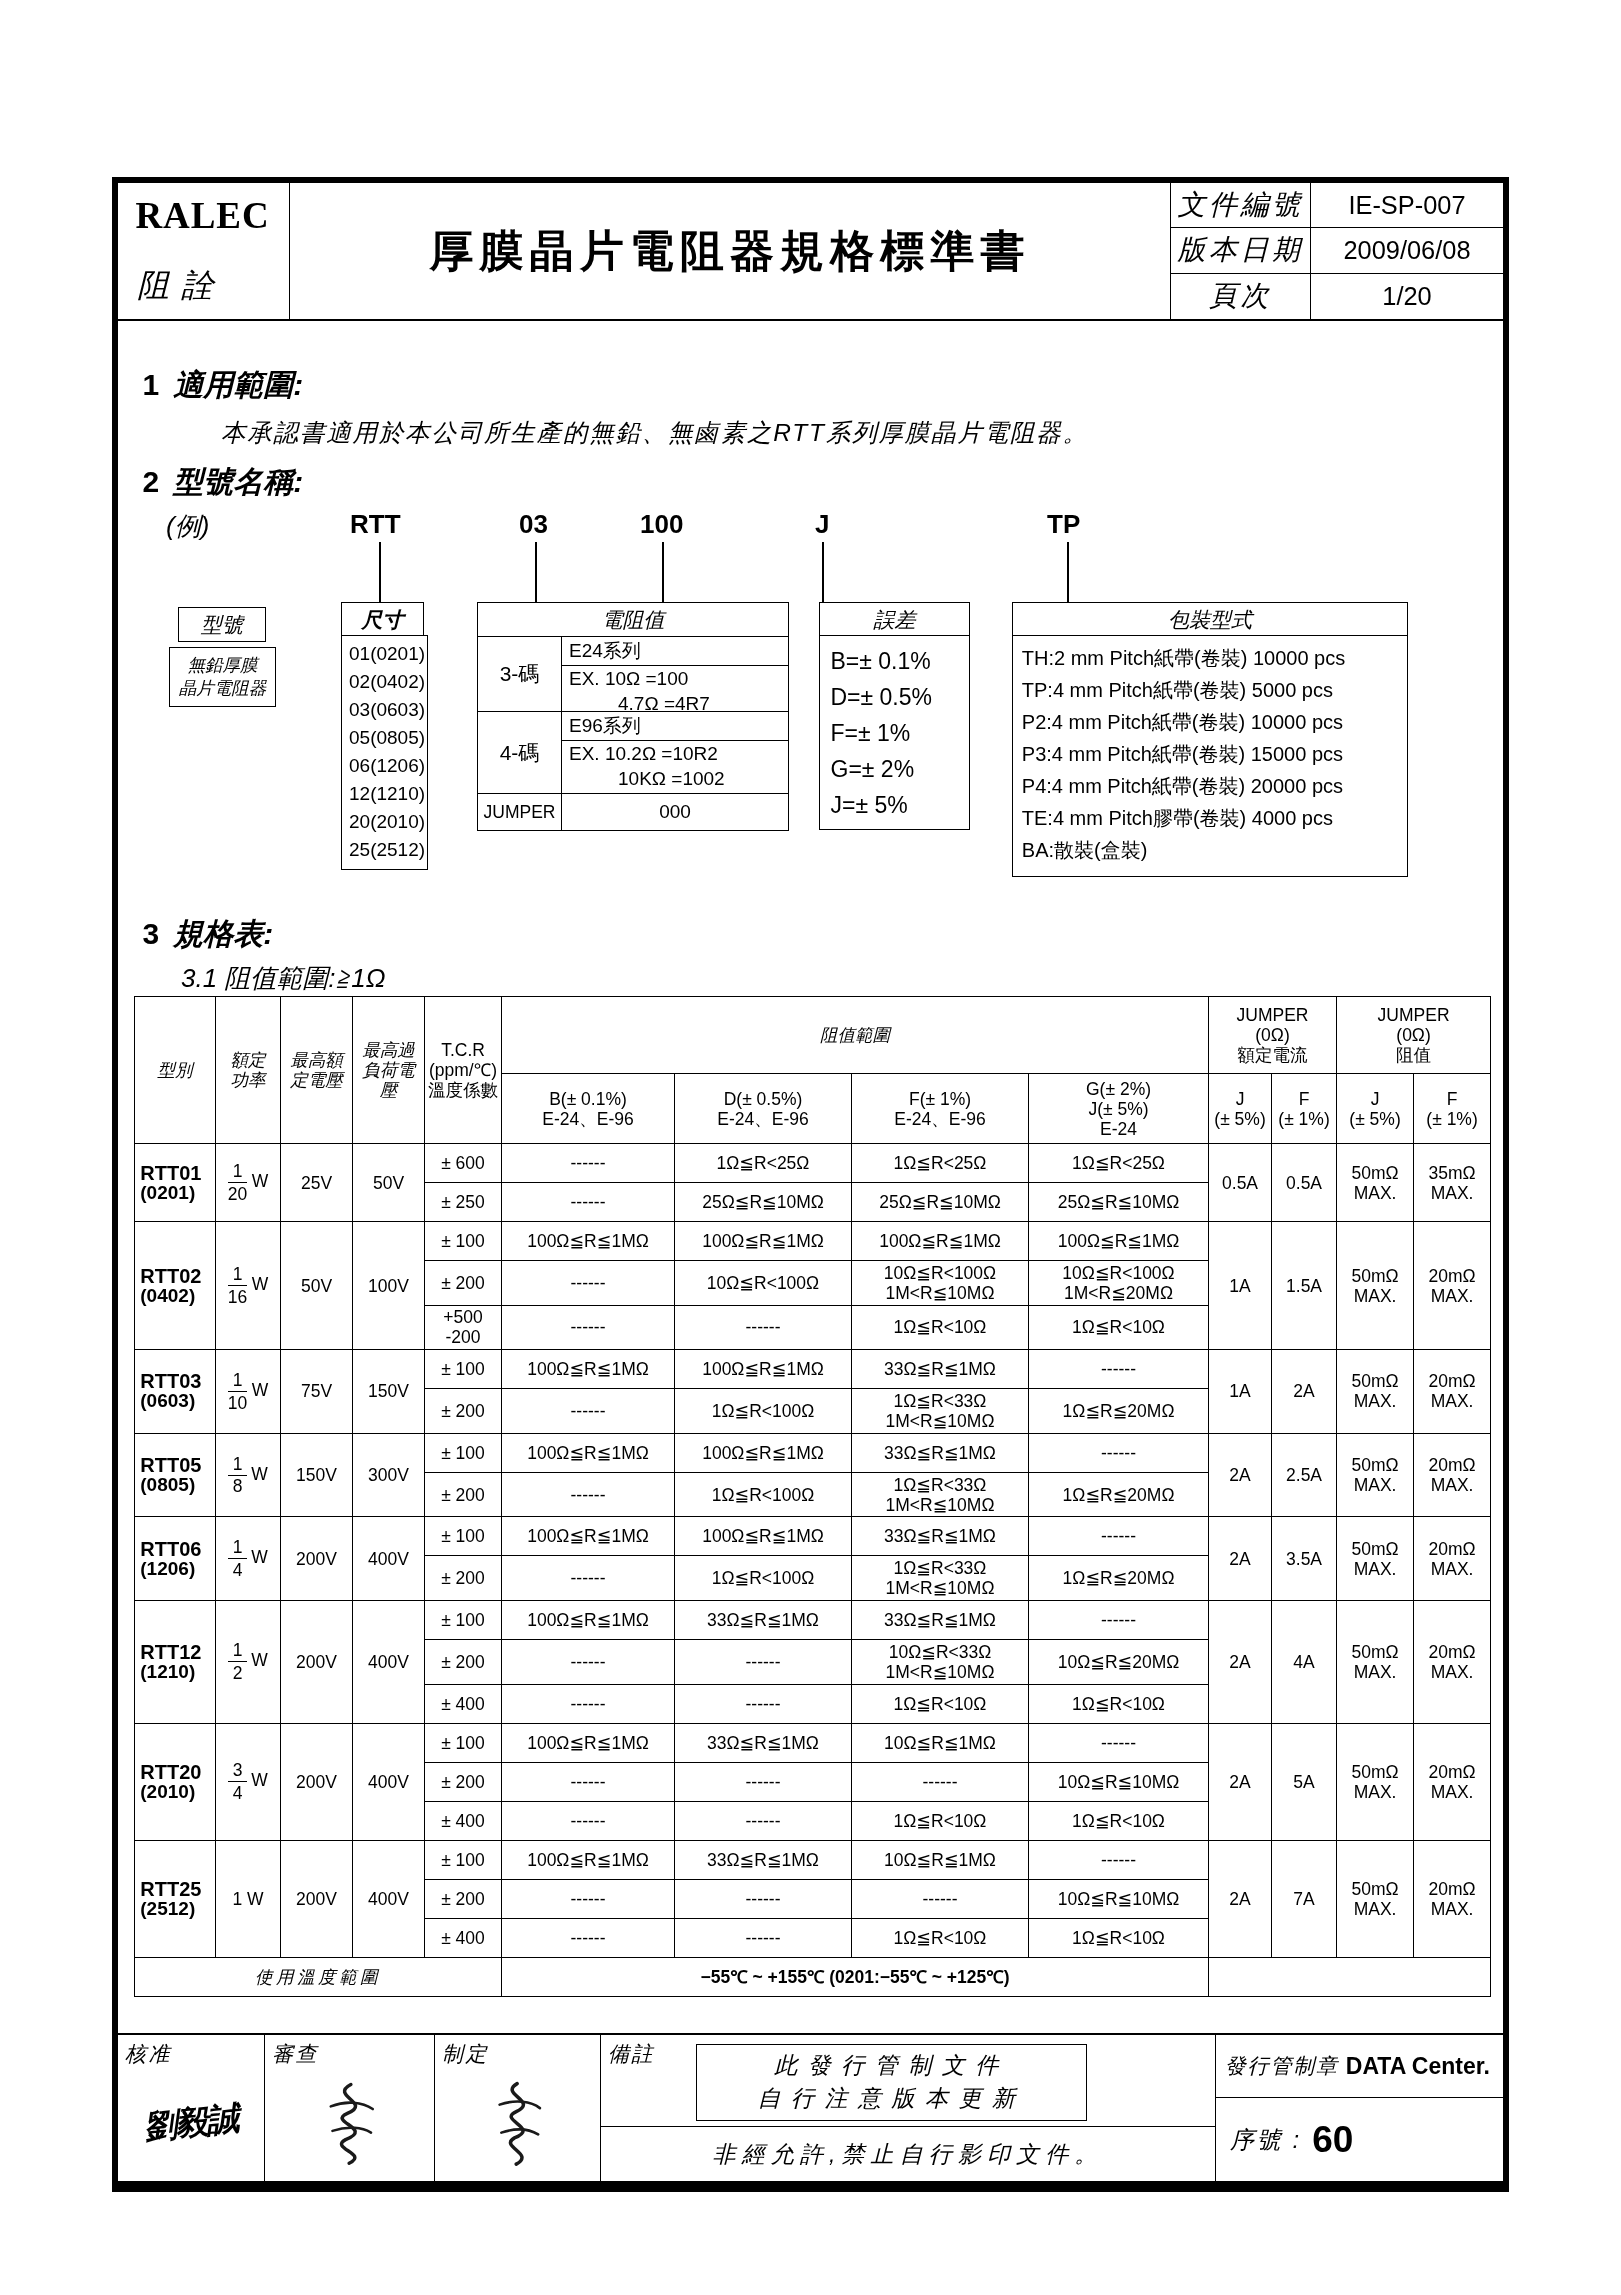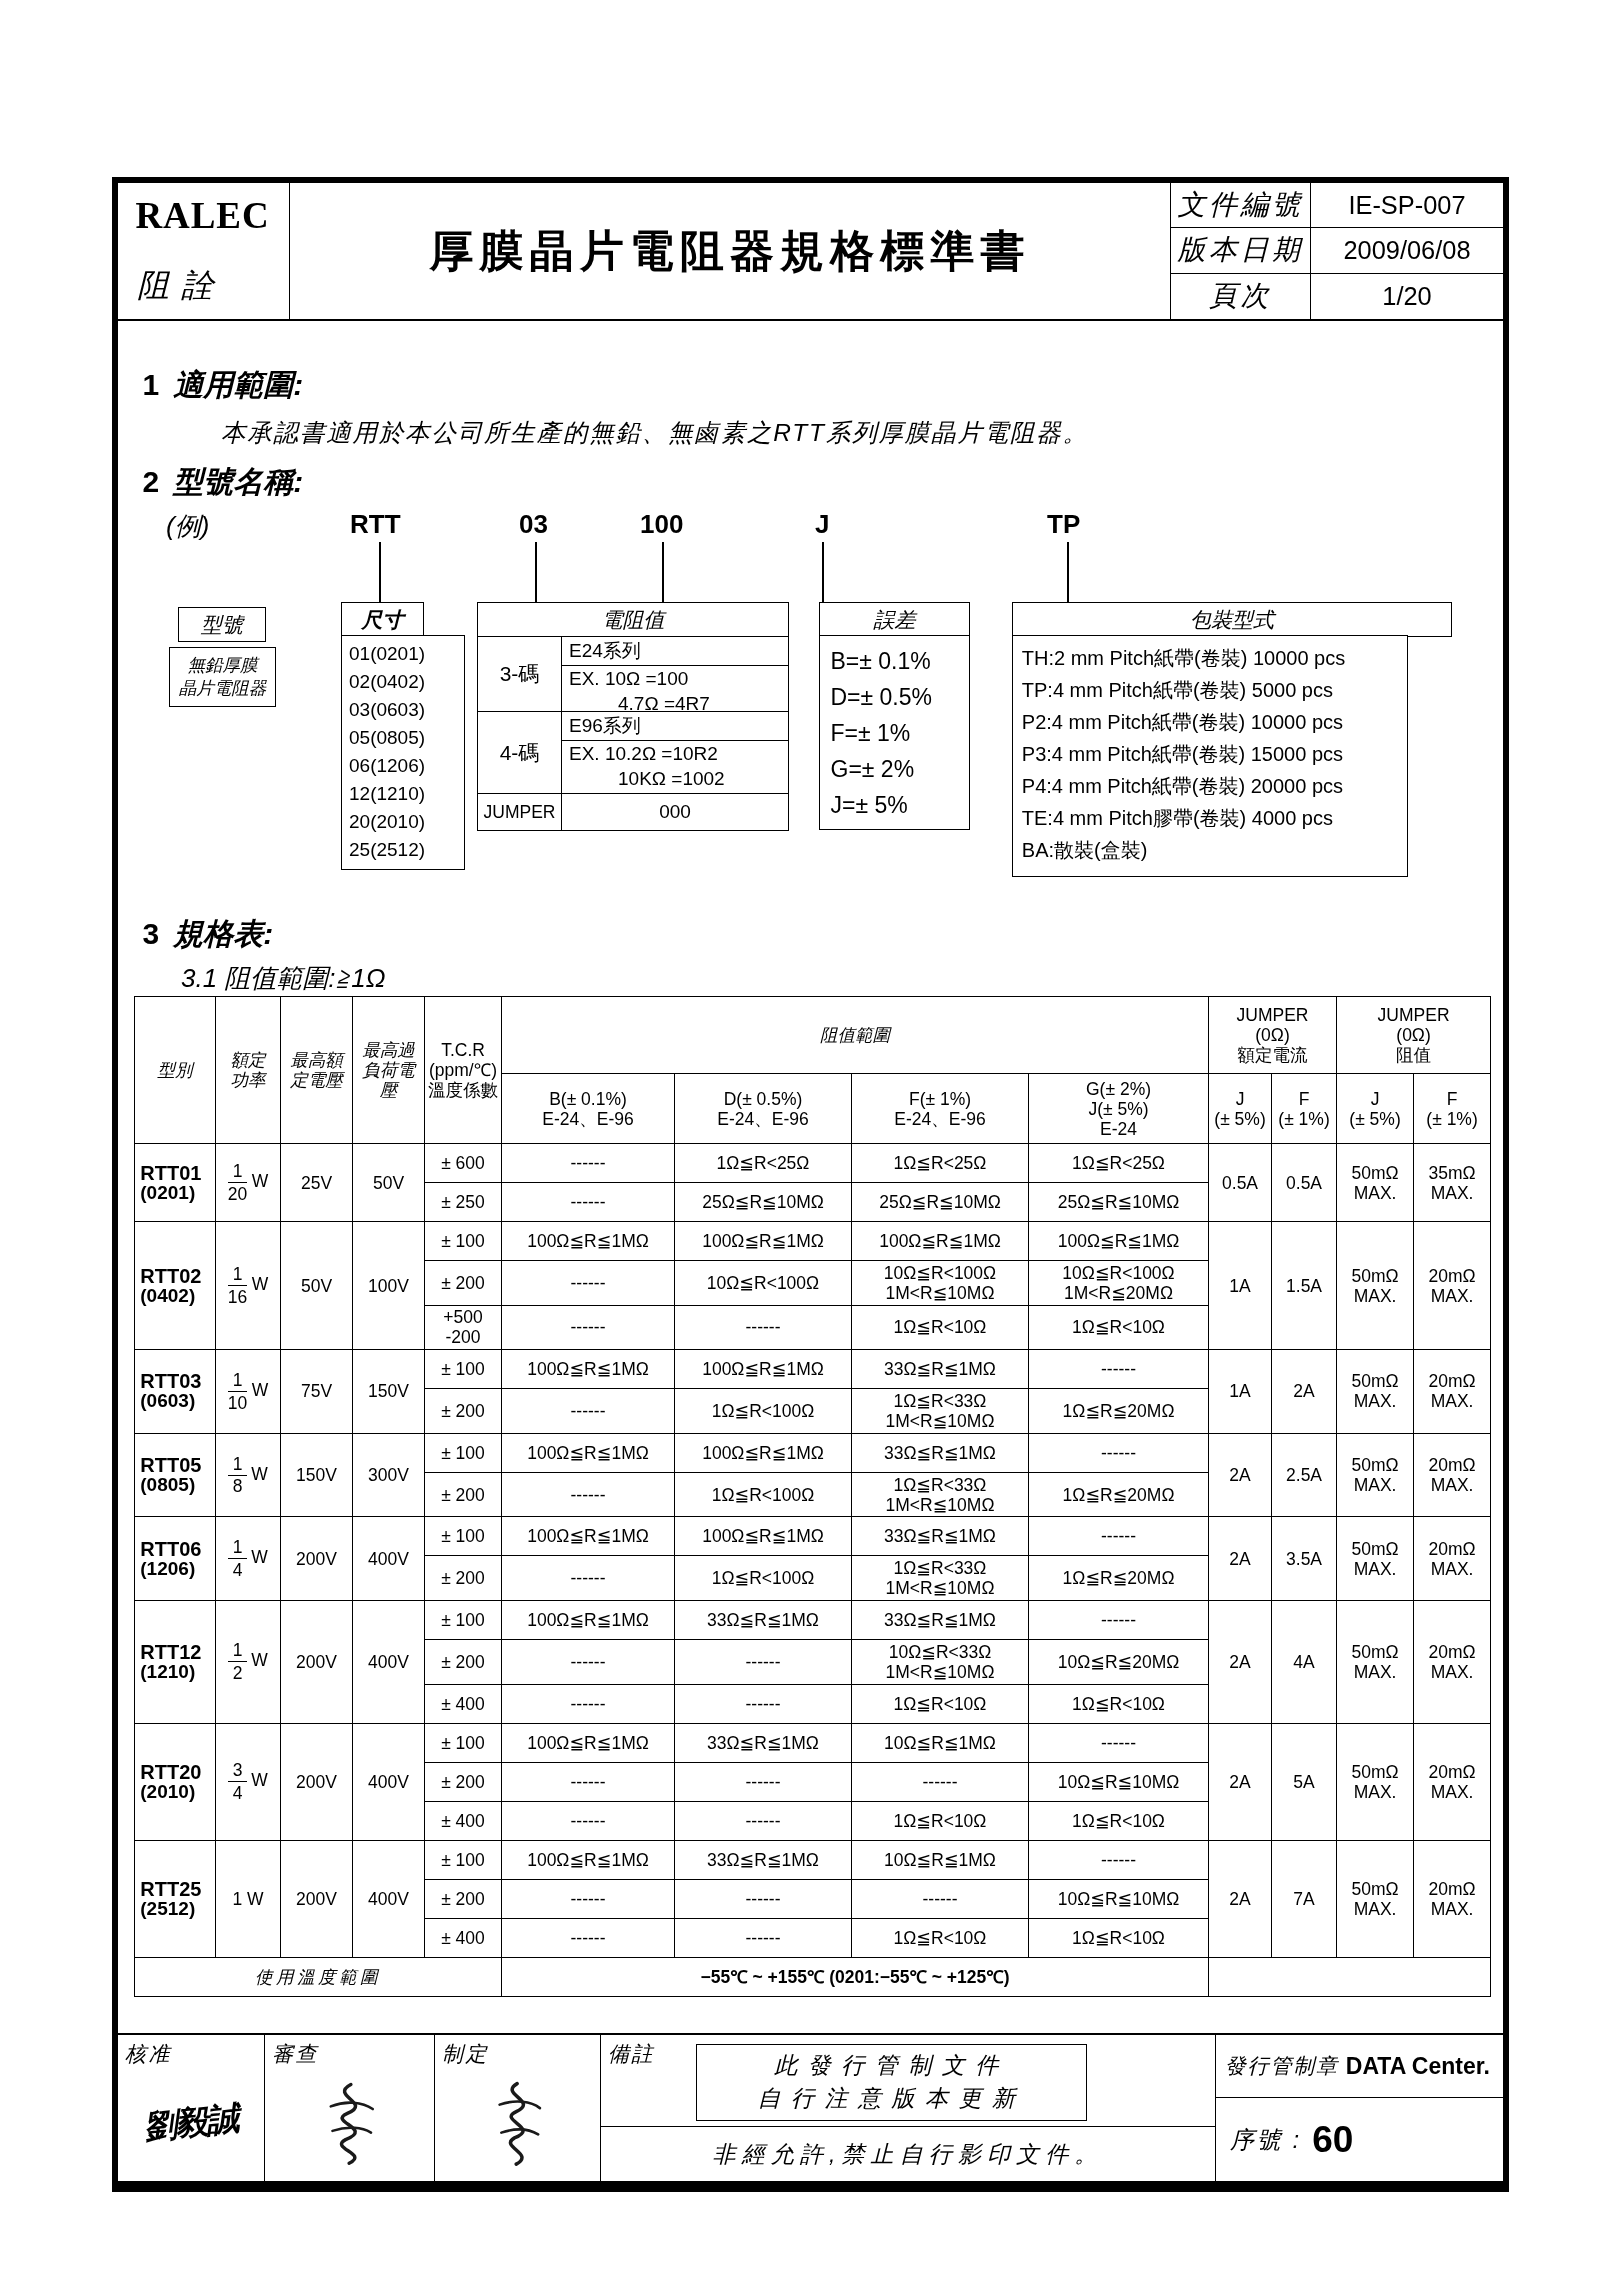--- a/index.html
+++ b/index.html
@@ -144,21 +144,21 @@
   <div class="vline" style="left:704px;"></div>
   <div class="vline" style="left:949px;"></div>
 
   <div class="box-label hand" style="left:60px; top:424px; width:88px;">型號</div>
   <div class="box-content" id="model-content" style="left:51px; top:464px; width:107px; height:60px;">
     <div class="hand">無鉛厚膜</div>
     <div class="hand">晶片電阻器</div>
   </div>
 
   <div class="box-label hand" style="left:223px; top:419px; width:83px;font-weight:bold;">尺寸</div>
-  <div class="box-content" id="size-content" style="left:223px; top:452px; width:124px; height:235px;">
+  <div class="box-content" id="size-content" style="left:223px; top:452px; width:87px; height:235px;">
       <div>01(0201)</div>
       <div>02(0402)</div>
       <div>03(0603)</div>
       <div>05(0805)</div>
       <div>06(1206)</div>
       <div>12(1210)</div>
       <div>20(2010)</div>
       <div>25(2512)</div>
     </div>
 
@@ -188,21 +188,21 @@
 
   <div class="box-label hand" style="left:701px; top:419px; width:151px;">誤差</div>
   <div class="box-content" id="tol-content" style="left:701px; top:452px; width:151px; height:195px;">
       <div>B=±  0.1%</div>
       <div>D=±  0.5%</div>
       <div>F=±  1%</div>
       <div>G=±  2%</div>
       <div>J=±  5%</div>
     </div>
 
-  <div class="box-label hand" style="left:894px; top:419px; width:440px;">包裝型式</div>
+  <div class="box-label hand" style="left:894px; top:419px; width:396px;">包裝型式</div>
   <div class="box-content" id="pack-content" style="left:894px; top:452px; width:396px; height:242px;">
       <div>TH:2 mm Pitch紙帶(卷裝) 10000 pcs</div>
       <div>TP:4 mm Pitch紙帶(卷裝) 5000 pcs</div>
       <div>P2:4 mm Pitch紙帶(卷裝) 10000 pcs</div>
       <div>P3:4 mm Pitch紙帶(卷裝) 15000 pcs</div>
       <div>P4:4 mm Pitch紙帶(卷裝) 20000 pcs</div>
       <div>TE:4 mm Pitch膠帶(卷裝) 4000 pcs</div>
       <div>BA:散裝(盒裝)</div>
     </div>
 

